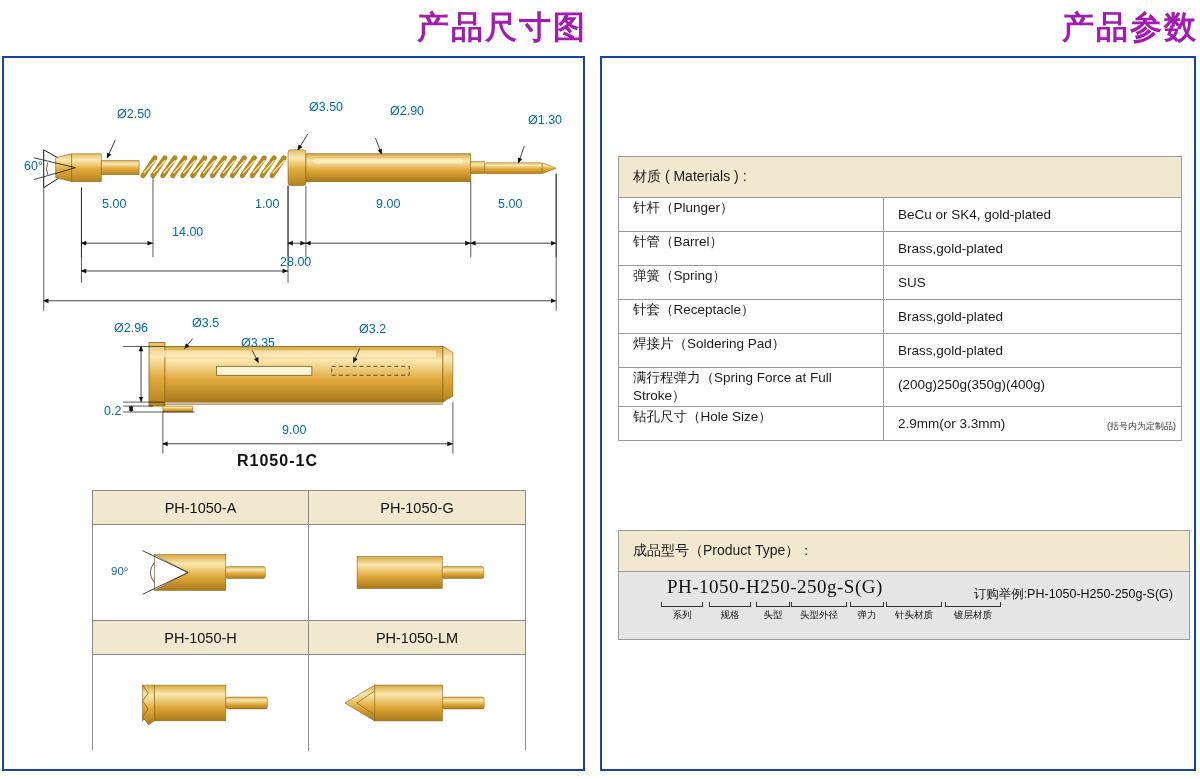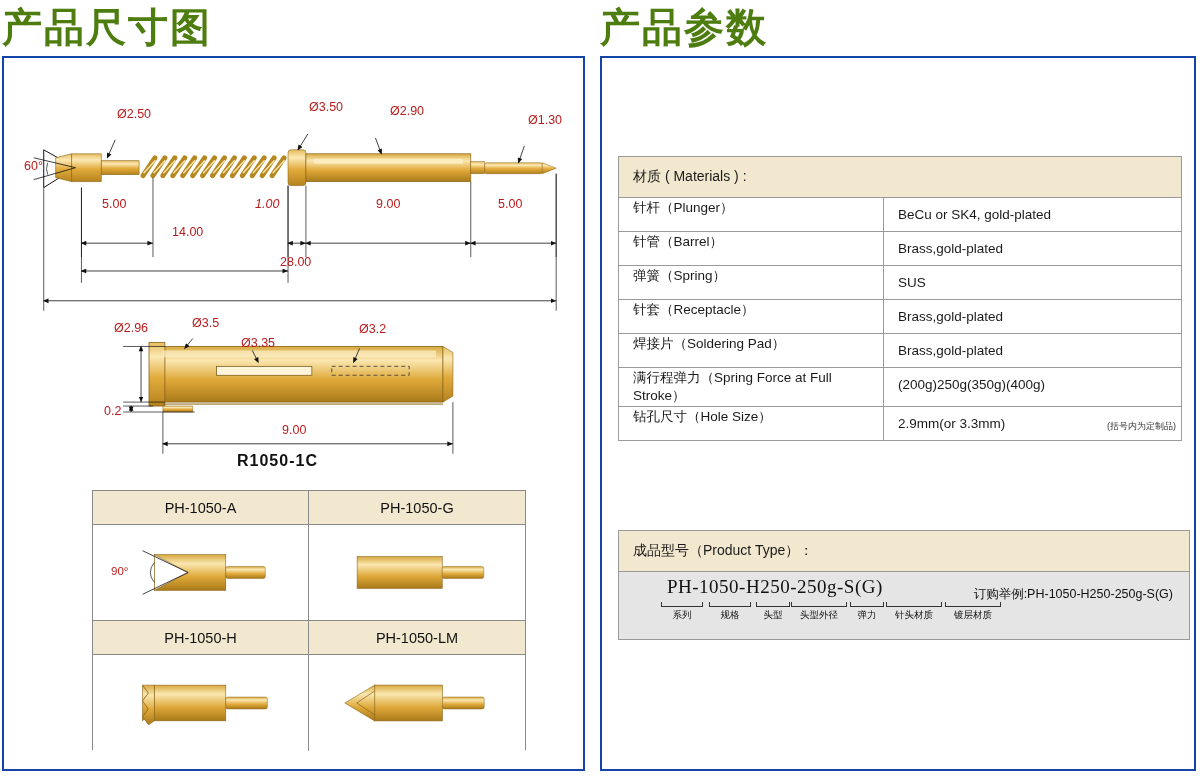--- a/index.html
+++ b/index.html
@@ -6,41 +6,41 @@
   body{
     width:1200px;height:779px;
     background:#ffffff;
     font-family:"Liberation Sans", sans-serif;
     color:#1a1a1a;
     position:relative;
     overflow:hidden;
   }
   .panel{position:absolute;}
   .panel-title{
-    text-align:left;
-    color:#4d7c0f;
+    text-align:right;
+    color:#a21caf;
     font-weight:bold;
-    font-size:40px;
+    font-size:32px;
     letter-spacing:2px;
     line-height:54px;
     height:54px;
   }
   .panel-box{
     border:2px solid #1544a8;
     background:#fff;
     box-sizing:border-box;
   }
   
   #left-panel{left:2px;top:0;width:585px;height:779px;}
   #left-box{position:absolute;left:0;top:56px;width:583px;height:715px;}
   .dim-canvas{position:absolute;left:0;top:0;width:100%;height:100%;}
   .lbl{
     position:absolute;
     font-size:12.5px;
-    color:#b91c1c;
+    color:#0369a1;
     white-space:nowrap;
     font-family:"Liberation Sans", sans-serif;
   }
   .lbl.sm{font-size:11.5px;}
   .part-name{
     position:absolute;
     font-weight:bold;
     font-size:16px;
     letter-spacing:1px;
     color:#111;
@@ -291,21 +291,21 @@
         <line x1="160" y1="388" x2="452" y2="388"></line>
       </g>
     </svg>
 
     <div class="lbl" style="left:113px;top:49px;">Ø2.50</div>
     <div class="lbl" style="left:305px;top:42px;">Ø3.50</div>
     <div class="lbl" style="left:386px;top:46px;">Ø2.90</div>
     <div class="lbl" style="left:524px;top:55px;">Ø1.30</div>
     <div class="lbl" style="left:20px;top:101px;">60°</div>
     <div class="lbl" style="left:98px;top:139px;">5.00</div>
-    <div class="lbl" style="left:251px;top:139px;font-style:italic;">1.00</div>
+    <div class="lbl" style="left:251px;top:139px;">1.00</div>
     <div class="lbl" style="left:372px;top:139px;">9.00</div>
     <div class="lbl" style="left:494px;top:139px;">5.00</div>
     <div class="lbl" style="left:168px;top:167px;">14.00</div>
     <div class="lbl" style="left:276px;top:197px;">28.00</div>
 
     <div class="lbl" style="left:110px;top:263px;">Ø2.96</div>
     <div class="lbl" style="left:188px;top:258px;">Ø3.5</div>
     <div class="lbl" style="left:237px;top:278px;">Ø3.35</div>
     <div class="lbl" style="left:355px;top:264px;">Ø3.2</div>
     <div class="lbl" style="left:100px;top:346px;">0.2</div>

